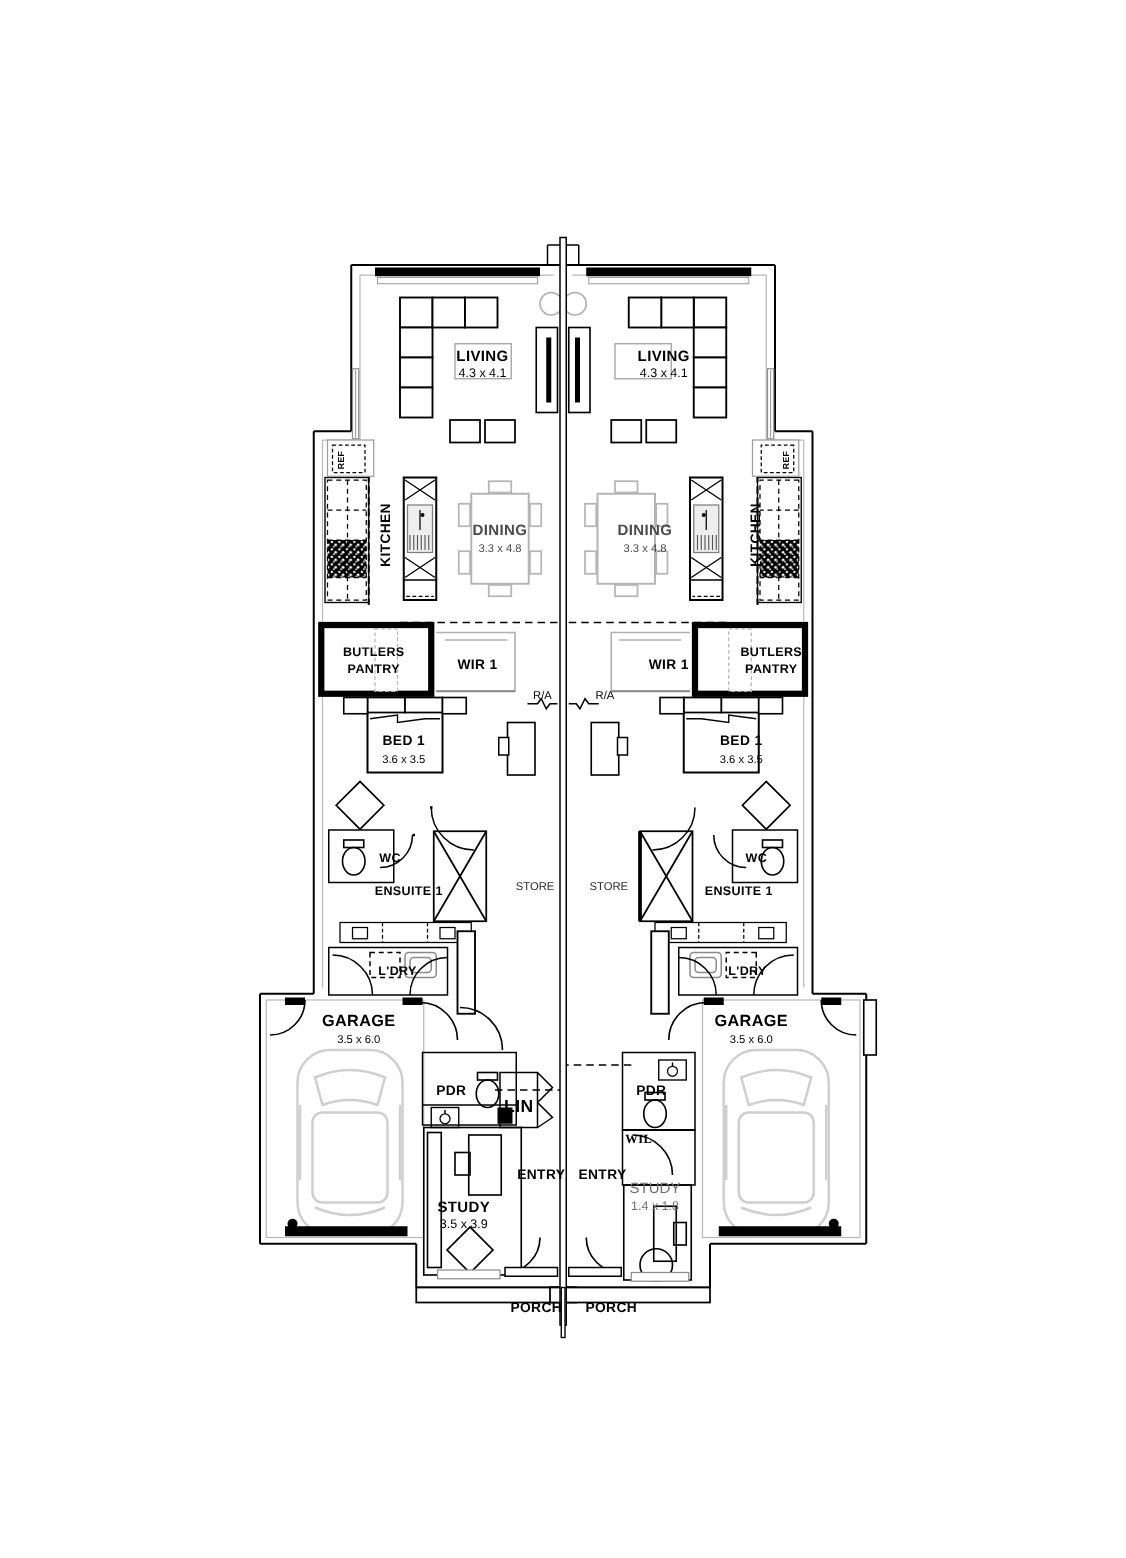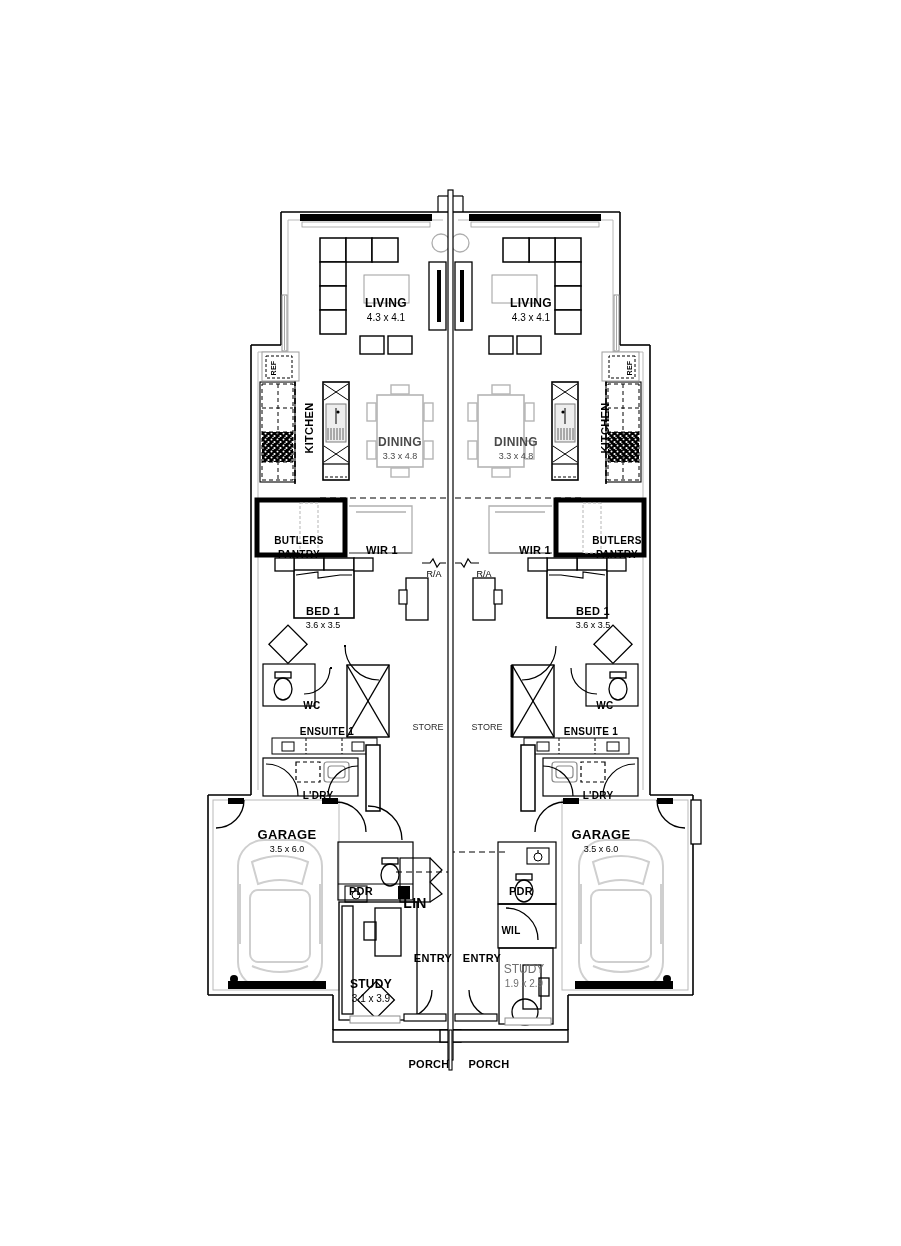--- a/index.html
+++ b/index.html
@@ -4,21 +4,21 @@
 <title>Duplex Ground Floor Plan</title>
 <style>
   html,body{margin:0;padding:0;background:#ffffff;}
   body{width:901px;height:1246px;position:relative;overflow:hidden;
        font-family:"Liberation Sans", sans-serif;}
   #plan{position:absolute;left:0;top:0;width:901px;height:1246px;}
   .lbl{position:absolute;font-family:"Liberation Sans",sans-serif;
        color:#000;white-space:nowrap;line-height:1.05;}
   .rm{font-weight:bold;letter-spacing:.3px;}
   .dim{font-weight:normal;}
-  .ctr{transform:translate(-50%,-50%);text-align:left;margin-top:18px;}
+  .ctr{transform:translate(-50%,-50%);text-align:left;}
   .vert{transform:translate(-50%,-50%) rotate(-90deg);}
   .gray{color:#6f6f6f;font-weight:normal;}
 </style>
 </head>
 <body>
 
 <svg id="plan" viewBox="0 0 901 1246" xmlns="http://www.w3.org/2000/svg">
   <defs>
     <pattern id="speck" width="6" height="6" patternUnits="userSpaceOnUse">
       <rect width="6" height="6" fill="#000"></rect>
@@ -490,21 +490,21 @@
 <div class="lbl rm ctr" style="left:318px;top:778px;font-size:10px;">L'DRY</div>
 
 <div class="lbl rm ctr" style="left:287px;top:817px;font-size:13px;">GARAGE</div>
 <div class="lbl dim ctr" style="left:287px;top:832px;font-size:9px;">3.5 x 6.0</div>
 
 <div class="lbl rm ctr" style="left:361px;top:874px;font-size:11px;">PDR</div>
 <div class="lbl rm ctr" style="left:415px;top:885px;font-size:14px;">LIN</div>
 <div class="lbl rm ctr" style="left:433px;top:941px;font-size:11px;">ENTRY</div>
 
 <div class="lbl rm ctr" style="left:371px;top:966px;font-size:12px;">STUDY</div>
-<div class="lbl dim ctr" style="left:371px;top:981px;font-size:10px;">3.1 x 3.9</div>
+<div class="lbl dim ctr" style="left:371px;top:981px;font-size:10px;">3.5 x 3.9</div>
 
 <div class="lbl rm ctr" style="left:429px;top:1047px;font-size:11px;">PORCH</div>
 
 <div class="lbl ctr" style="left:428px;top:710px;font-size:9px;color:#2b2b2b;">STORE</div>
 
 <div class="lbl rm ctr" style="left:531px;top:285px;font-size:12px;">LIVING</div>
 <div class="lbl dim ctr" style="left:531px;top:300px;font-size:10px;">4.3 x 4.1</div>
 
 <div class="lbl rm ctr" style="left:516px;top:424px;font-size:12px;color:#4a4a4a;">DINING</div>
 <div class="lbl dim ctr" style="left:516px;top:439px;font-size:9px;color:#4a4a4a;">3.3 x 4.8</div>
@@ -523,21 +523,21 @@
 <div class="lbl ctr" style="left:484px;top:557px;font-size:9px;">R/A</div>
 
 <div class="lbl rm ctr" style="left:605px;top:688px;font-size:10px;">WC</div>
 <div class="lbl rm ctr" style="left:591px;top:714px;font-size:10px;">ENSUITE 1</div>
 <div class="lbl rm ctr" style="left:598px;top:778px;font-size:10px;">L'DRY</div>
 
 <div class="lbl rm ctr" style="left:601px;top:817px;font-size:13px;">GARAGE</div>
 <div class="lbl dim ctr" style="left:601px;top:832px;font-size:9px;">3.5 x 6.0</div>
 
 <div class="lbl rm ctr" style="left:521px;top:874px;font-size:11px;">PDR</div>
-<div class="lbl rm ctr" style="left:511px;top:913px;font-size:10px;">WIL</div>
+<div class="lbl rm ctr" style="left:511px;top:913px;font-size:10px;font-family:Liberation Serif, serif;">WIL</div>
 <div class="lbl rm ctr" style="left:482px;top:941px;font-size:11px;">ENTRY</div>
 
 <div class="lbl ctr gray" style="left:524px;top:951px;font-size:12px;">STUDY</div>
-<div class="lbl ctr gray" style="left:524px;top:966px;font-size:10px;">1.9 x 2.9</div>
+<div class="lbl ctr gray" style="left:524px;top:966px;font-size:10px;">1.4 x 1.8</div>
 
 <div class="lbl rm ctr" style="left:489px;top:1047px;font-size:11px;">PORCH</div>
 
 <div class="lbl ctr" style="left:487px;top:710px;font-size:9px;color:#2b2b2b;">STORE</div>
 
 </body></html>

